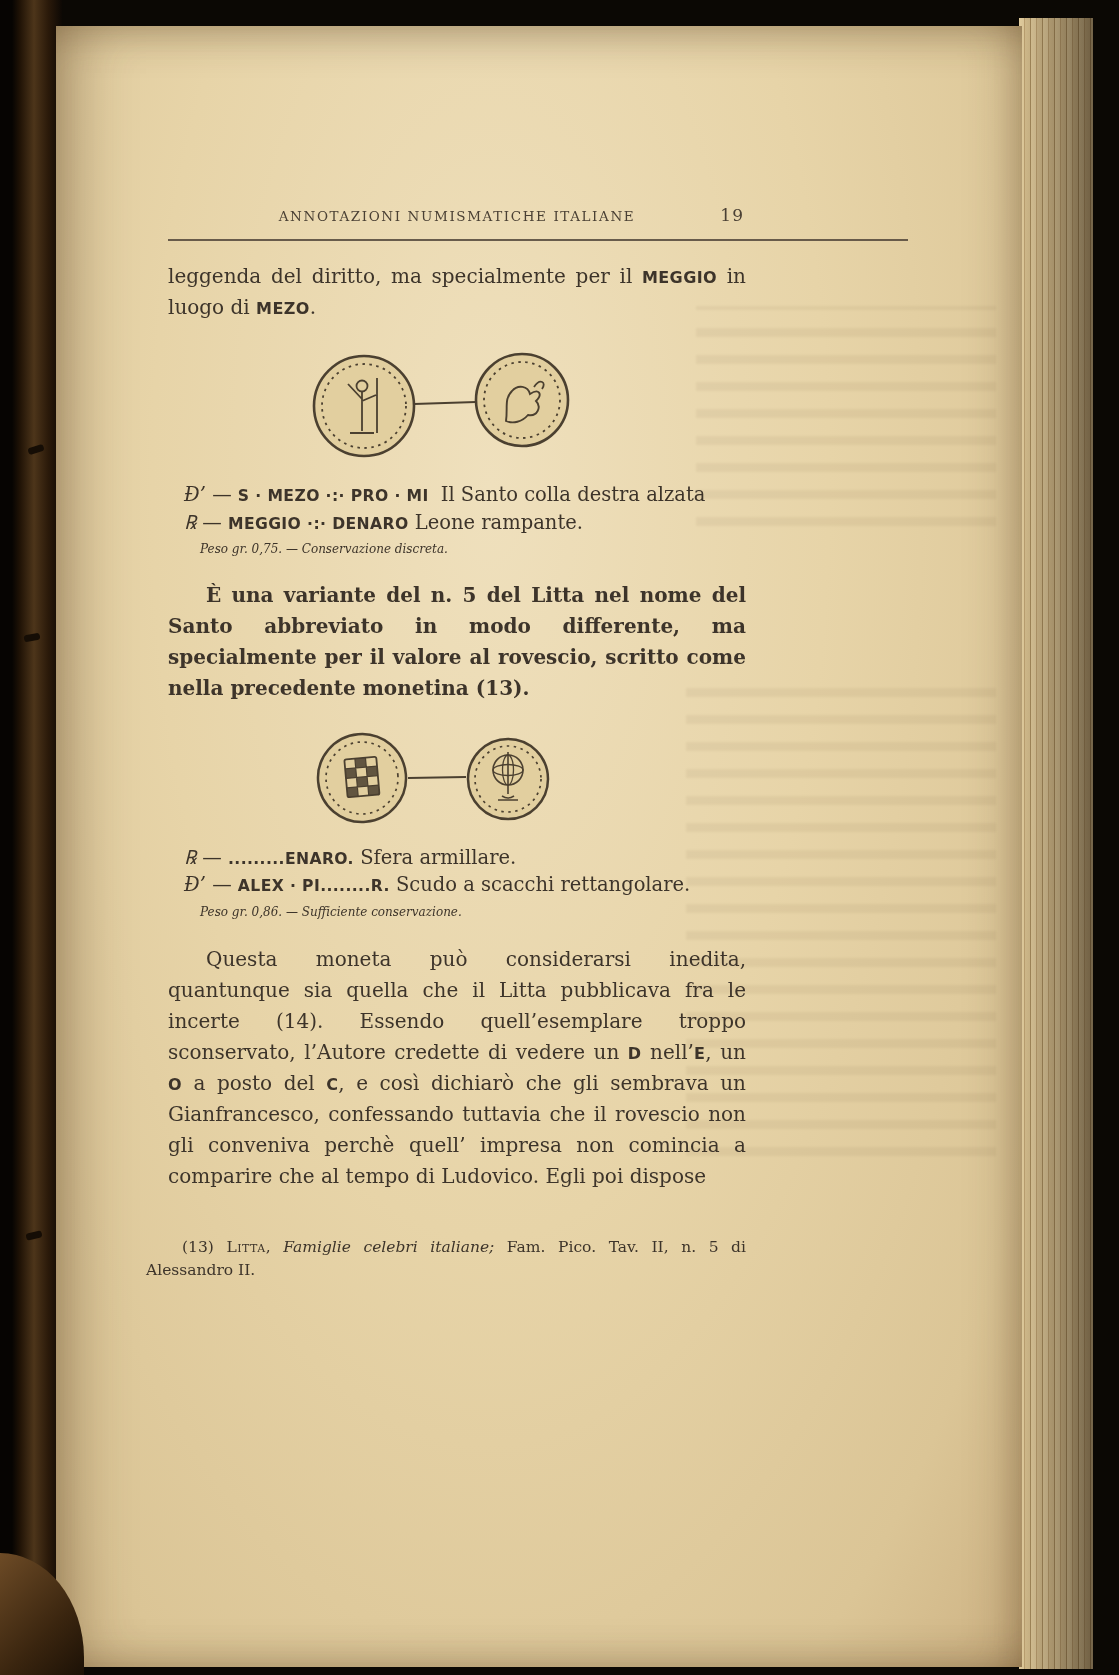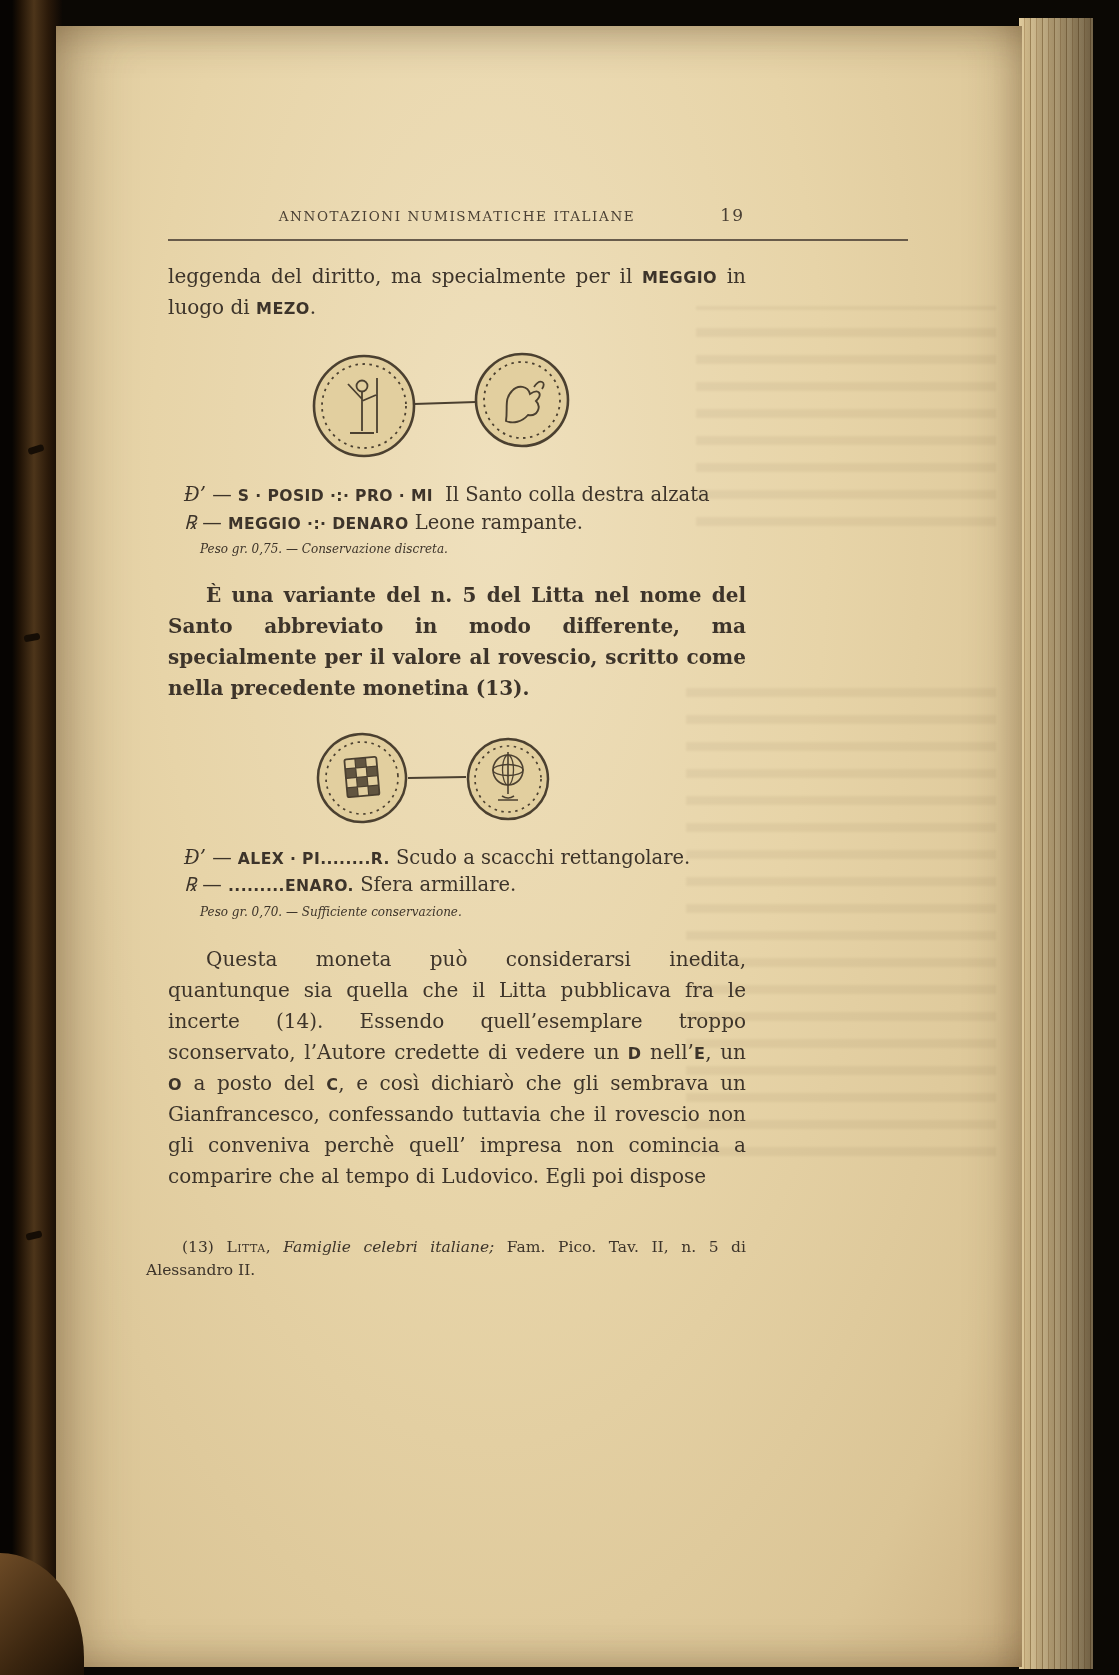--- a/index.html
+++ b/index.html
@@ -112,21 +112,21 @@
           <circle cx="216" cy="57" r="38" class="coin-stroke" stroke-width="1.8" stroke-dasharray="2.5 4.5"></circle>
           <path d="M200,78 C202,64 198,56 206,48 C212,41 222,43 224,51 C233,45 237,51 230,58 C236,64 231,74 222,72 C216,79 207,81 200,78 Z" class="coin-stroke" stroke-width="1.9"></path>
           <path d="M228,44 C234,35 241,39 236,46" class="coin-stroke" stroke-width="1.8"></path>
         </g>
       </svg>
     </div>
 
     <p class="entry">
       <span class="mark">Đ’</span>
       <span>—</span>
-      <span class="b">S · POSID ·:· PRO · MI</span><span class="gap"></span><span>Il Santo colla destra alzata</span>
+      <span class="b">S · MEZO ·:· PRO · MI</span><span class="gap"></span><span>Il Santo colla destra alzata</span>
     </p>
     <p class="entry">
       <span class="mark">℞</span>
       <span>—</span>
       <span class="b">MEGGIO ·:· DENARO</span>
       <span>Leone rampante.</span>
     </p>
     <p class="peso">Peso gr. 0,75. — Conservazione discreta.</p>
 
     <p class="body indent mt1" style="margin-top:22px;">È una variante del n. 5 del Litta nel nome del Santo abbreviato in modo differente, ma specialmente per il valore al rovescio, scritto come nella precedente monetina (13).</p>
@@ -153,32 +153,32 @@
           <circle cx="200" cy="55" r="33" class="coin-stroke" stroke-width="1.7" stroke-dasharray="2.5 4.5"></circle>
           <circle cx="200" cy="46" r="15" class="coin-stroke" stroke-width="1.6"></circle>
           <ellipse cx="200" cy="46" rx="15" ry="5.5" class="coin-stroke" stroke-width="1.3"></ellipse>
           <ellipse cx="200" cy="46" rx="5.5" ry="15" class="coin-stroke" stroke-width="1.3"></ellipse>
           <path d="M200,28 L200,70 M194,72 Q200,76 206,72 M190,76 L210,76" class="coin-stroke" stroke-width="1.6"></path>
         </g>
       </svg>
     </div>
 
     <p class="entry">
+      <span class="mark">℞</span>
+      <span>—</span>
+      <span class="b">.........ENARO.</span>
+      <span>Sfera armillare.</span>
+    </p>
+    <p class="entry">
       <span class="mark">Đ’</span>
       <span>—</span>
       <span class="b">ALEX · PI........R.</span>
       <span>Scudo a scacchi rettangolare.</span>
     </p>
-    <p class="entry">
-      <span class="mark">℞</span>
-      <span>—</span>
-      <span class="b">.........ENARO.</span>
-      <span>Sfera armillare.</span>
-    </p>
-    <p class="peso">Peso gr. 0,70. — Sufficiente conservazione.</p>
+    <p class="peso">Peso gr. 0,86. — Sufficiente conservazione.</p>
 
     <p class="body indent" style="margin-top:24px;"><span>Questa moneta può considerarsi inedita, quantunque sia quella che il Litta pubblicava fra le incerte (14). Essendo quell’esemplare troppo sconservato, l’Autore credette di vedere un </span><span class="b">D</span><span> nell’</span><span class="b">E</span><span>, un </span><span class="b">O</span><span> a posto del </span><span class="b">C</span><span>, e così dichiarò che gli sembrava un Gianfrancesco, confessando tuttavia che il rovescio non gli conveniva perchè quell’ impresa non comincia a comparire che al tempo di Ludovico. Egli poi dispose</span></p>
 
     <p class="fn" style="margin-top:44px;">
       <span>(13)</span>
       <span class="sc">Litta</span><span>,</span>
       <span class="it">Famiglie celebri italiane;</span>
       <span>Fam. Pico. Tav. II, n. 5 di Alessandro II.</span>
     </p>
 

